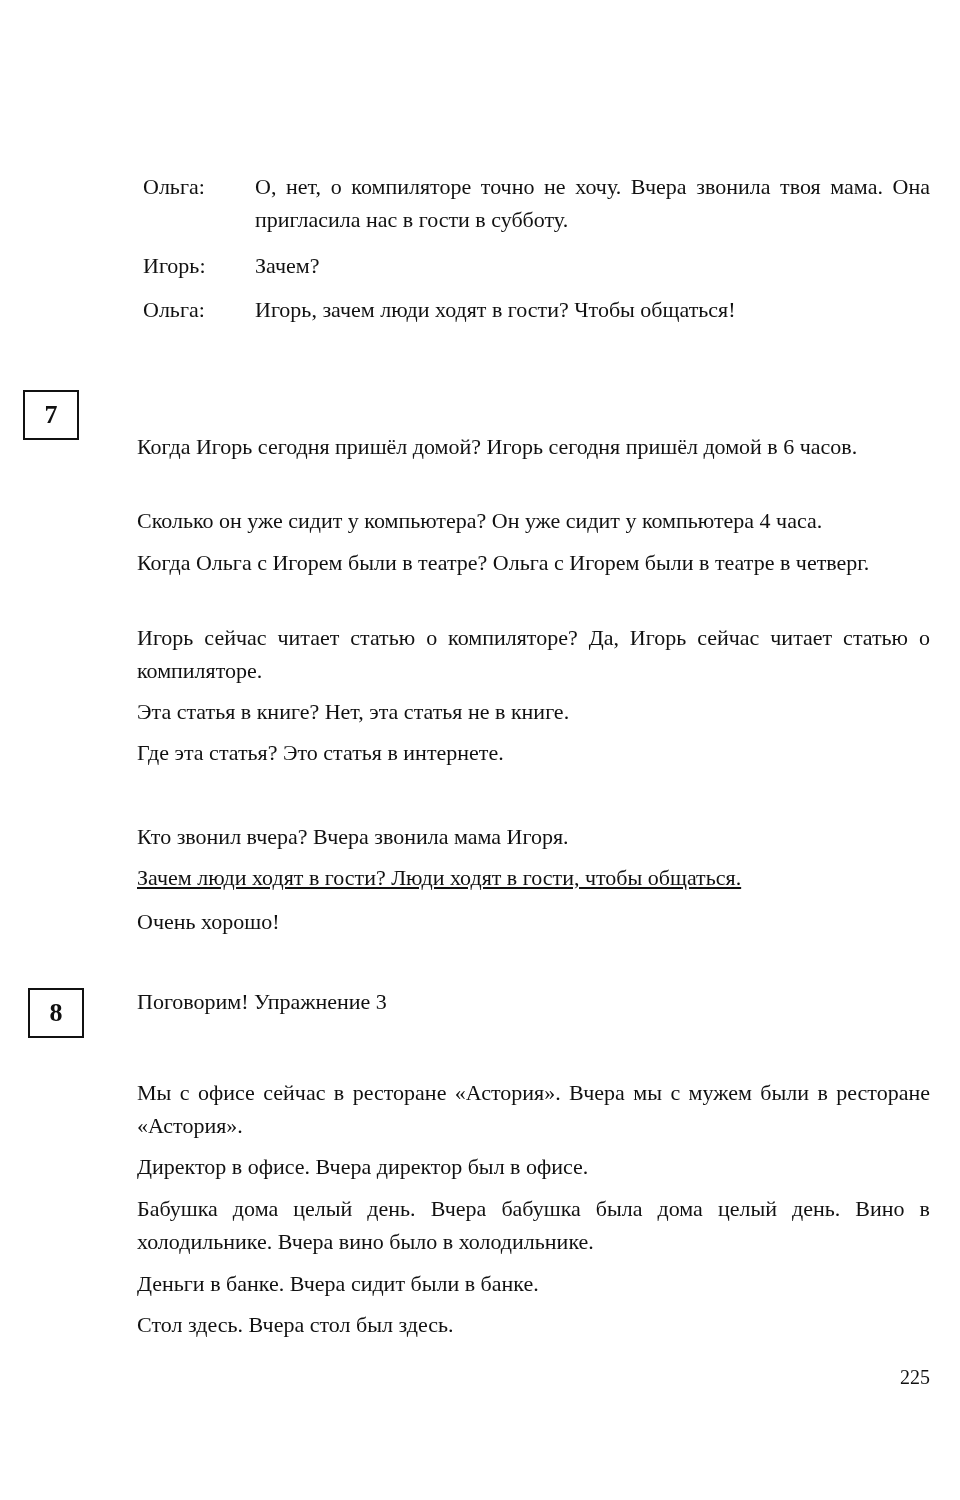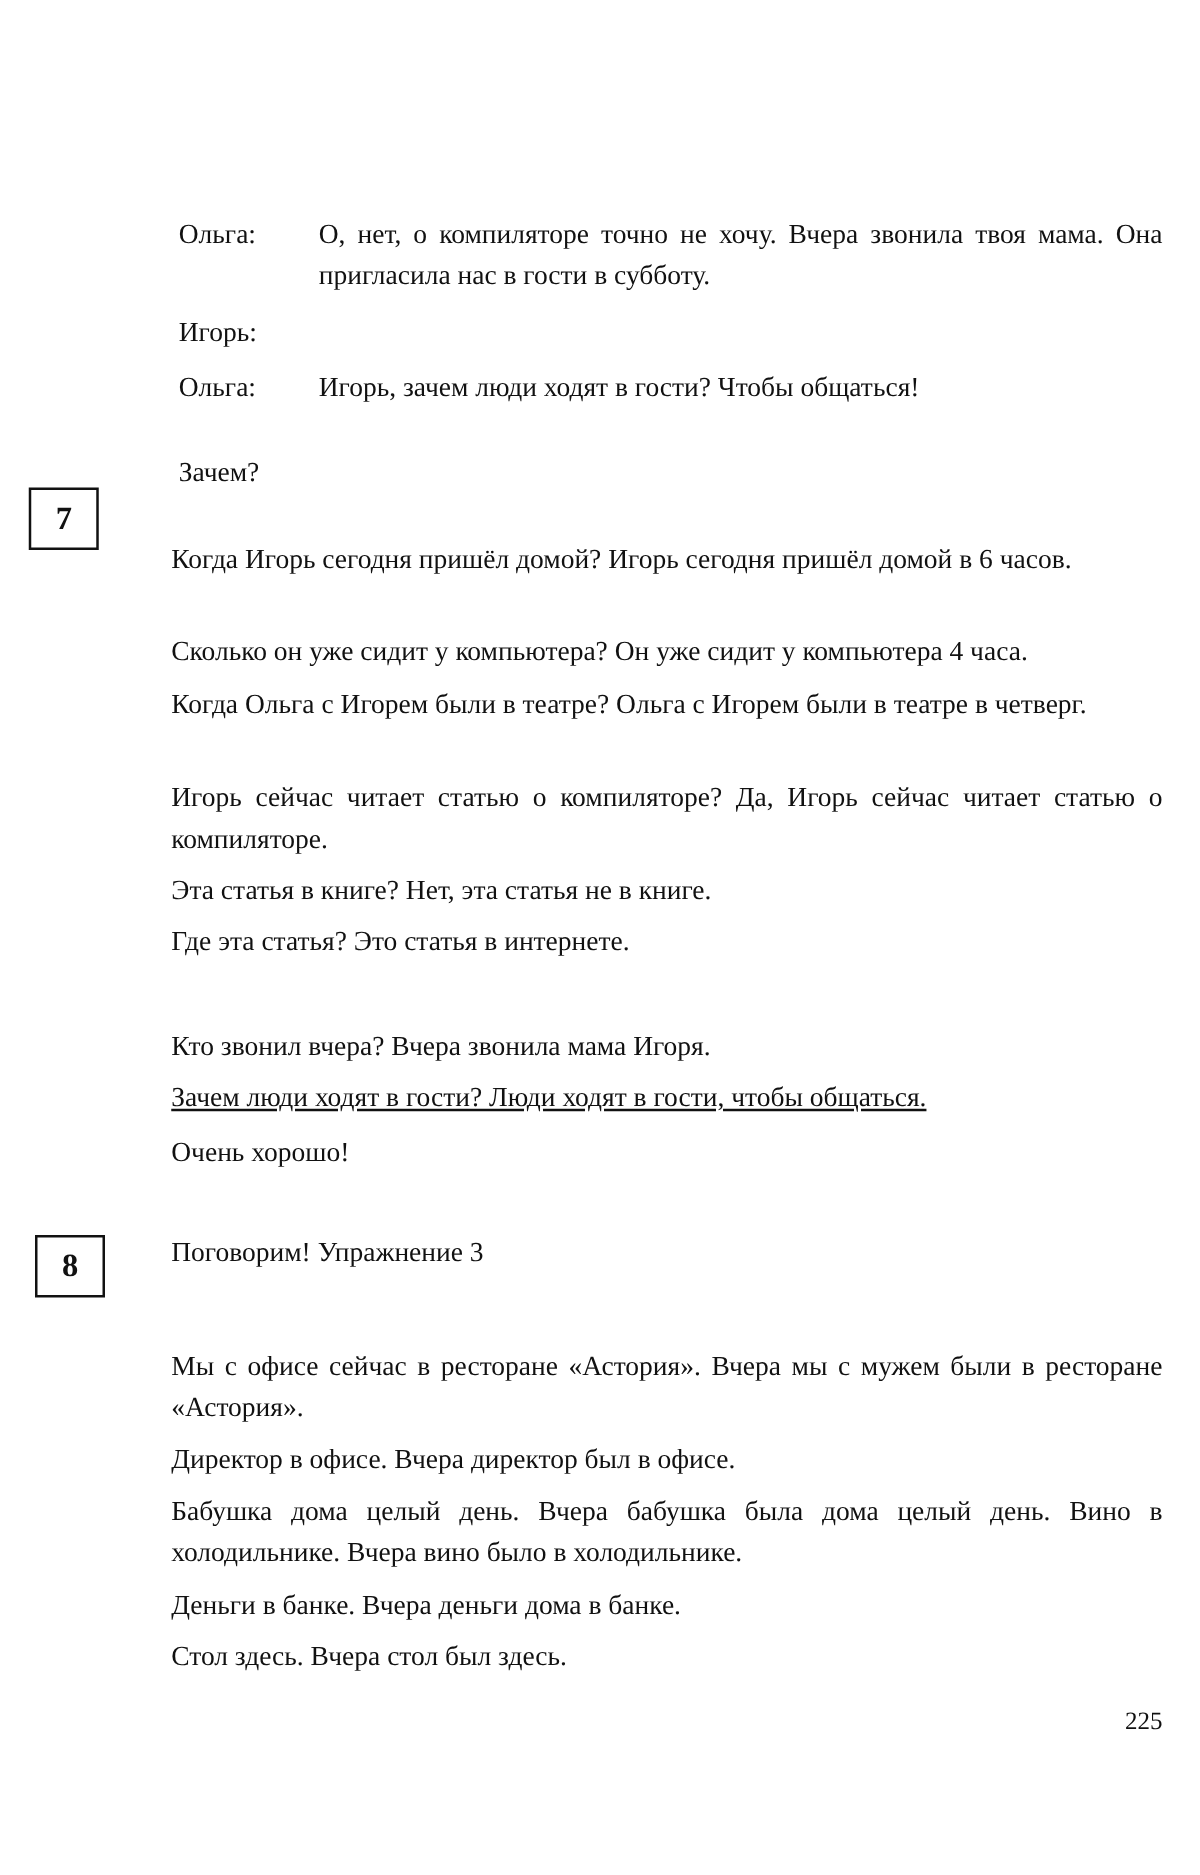--- a/index.html
+++ b/index.html
@@ -24,21 +24,21 @@
   </style>
 </head>
 <body>
 
 <div class="page">
 
   <div class="dialog-row" style="top:170px;">
     <span class="speaker">Ольга:</span>
     <span class="speech">О, нет, о компиляторе точно не хочу. Вчера звонила твоя мама. Она пригласила нас в гости в субботу.</span>
   </div>
-  <div class="dialog-row" style="top:249px;flex-direction:column;">
+  <div class="dialog-row" style="top:249px;">
     <span class="speaker">Игорь:</span>
     <span class="speech">Зачем?</span>
   </div>
   <div class="dialog-row" style="top:293px;">
     <span class="speaker">Ольга:</span>
     <span class="speech">Игорь, зачем люди ходят в гости? Чтобы общаться!</span>
   </div>
 
   <div class="ex-box" style="left:23px; top:390px;">7</div>
   <div class="para" style="top:430px;">Когда Игорь сегодня пришёл домой?  Игорь сегодня пришёл домой в 6 часов.</div>
@@ -49,17 +49,17 @@
   <div class="para" style="top:736px;">Где эта статья?  Это статья в интернете.</div>
   <div class="para" style="top:820px;">Кто звонил вчера?  Вчера звонила мама Игоря.</div>
   <div class="para" style="top:861px;text-decoration:underline;">Зачем люди ходят в гости?  Люди ходят в гости, чтобы общаться.</div>
   <div class="para" style="top:905px;">Очень хорошо!</div>
 
   <div class="ex-box" style="left:28px; top:988px;">8</div>
   <div class="para" style="top:985px;">Поговорим! Упражнение 3</div>
   <div class="para" style="top:1076px;">Мы с офисе сейчас в ресторане «Астория».  Вчера мы с мужем были в ресторане «Астория».</div>
   <div class="para" style="top:1150px;">Директор в офисе. Вчера директор был в офисе.</div>
   <div class="para" style="top:1192px;">Бабушка дома целый день. Вчера бабушка была дома целый день. Вино в холодильнике. Вчера вино было в холодильнике.</div>
-  <div class="para" style="top:1267px;">Деньги в банке. Вчера деньги дома в банке.</div>
+  <div class="para" style="top:1267px;">Деньги в банке. Вчера сидит были в банке.</div>
   <div class="para" style="top:1308px;">Стол здесь. Вчера стол был здесь.</div>
 
   <div class="page-number">225</div>
 </div>
 
 </body></html>

